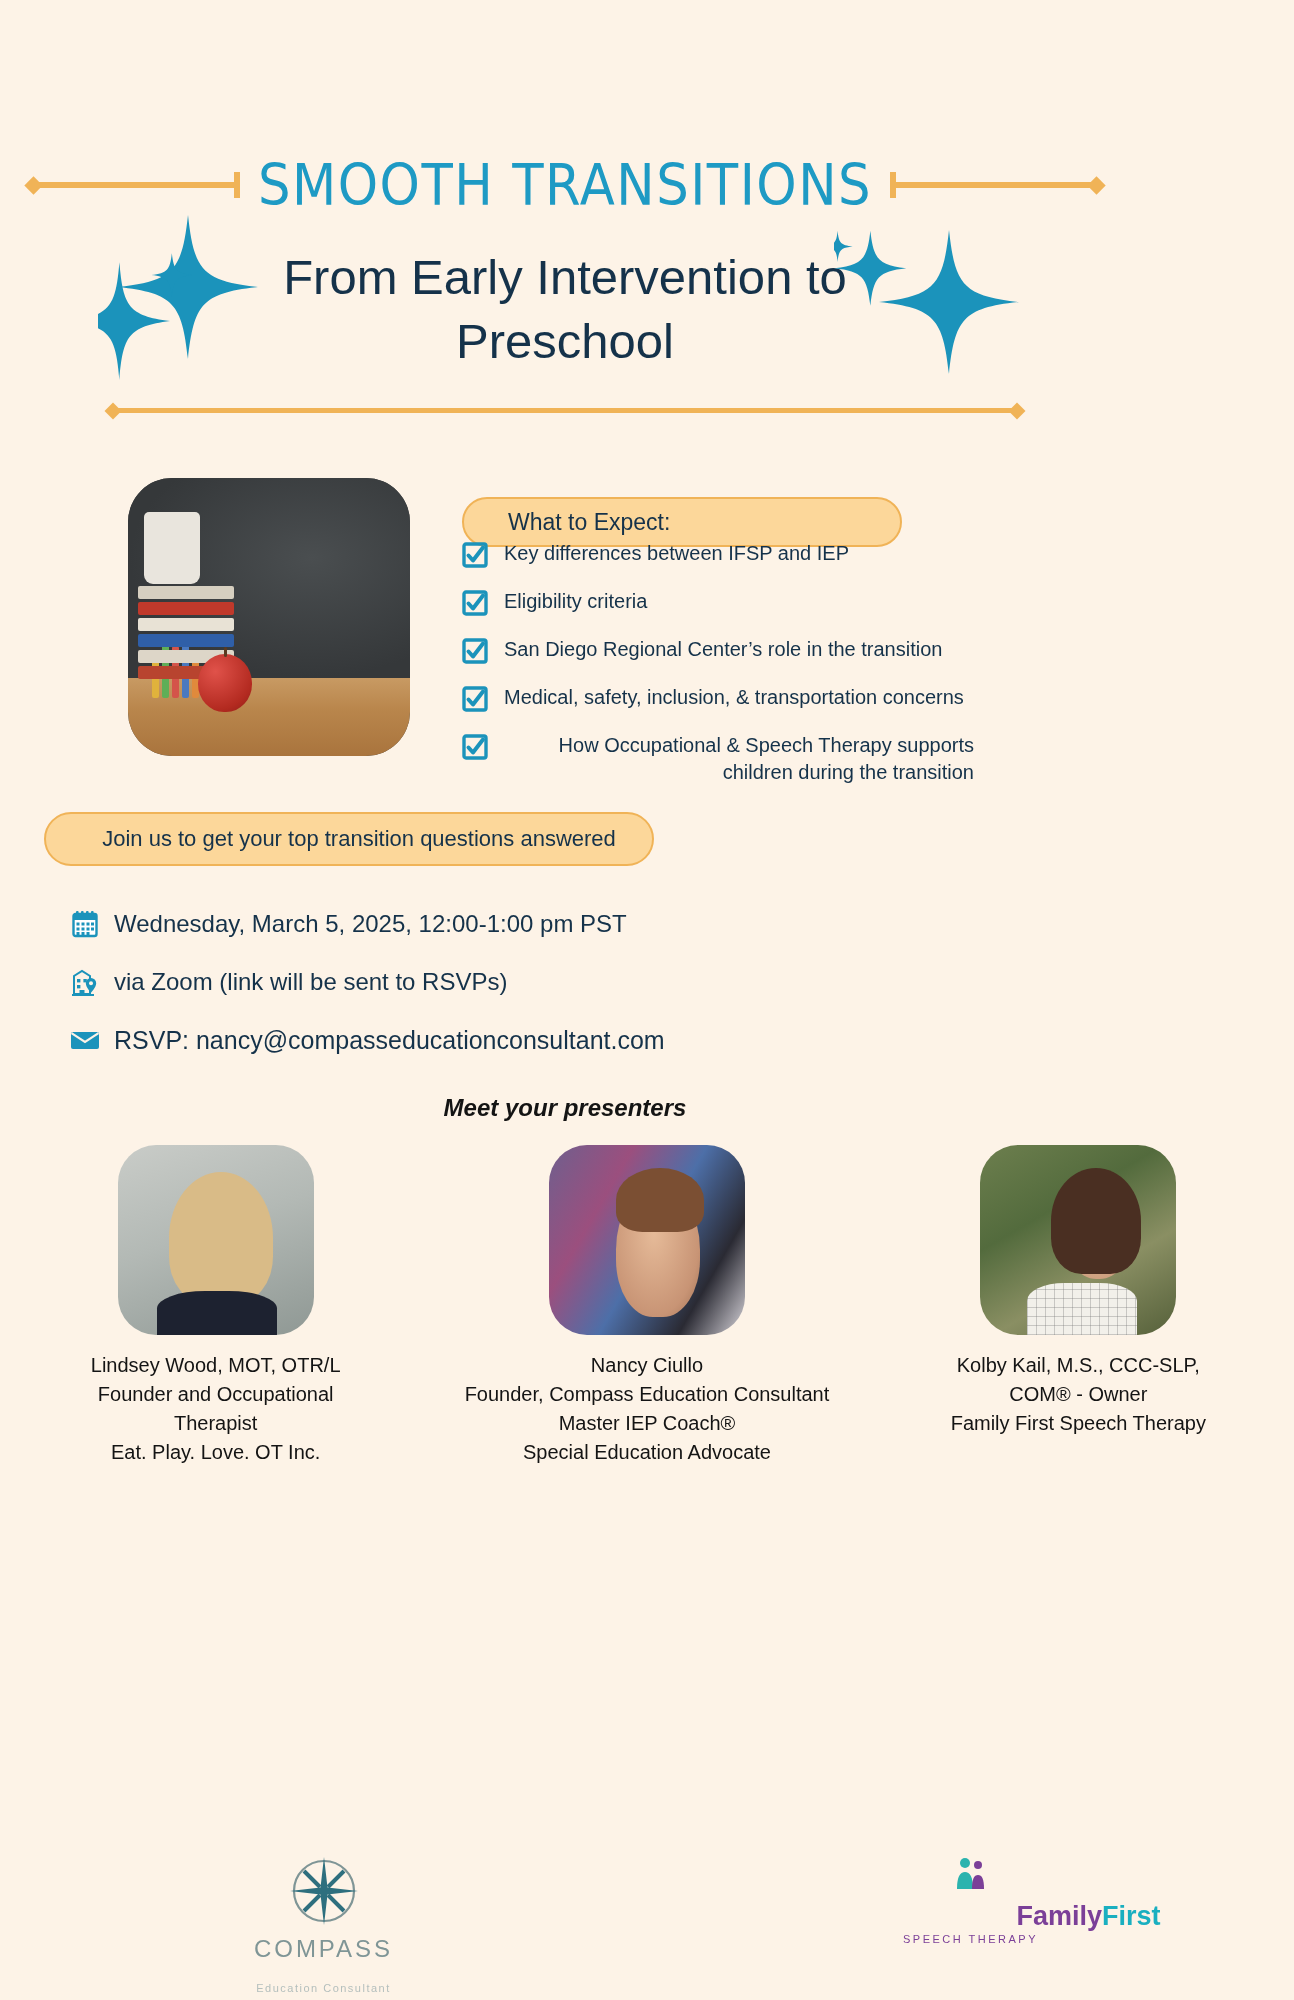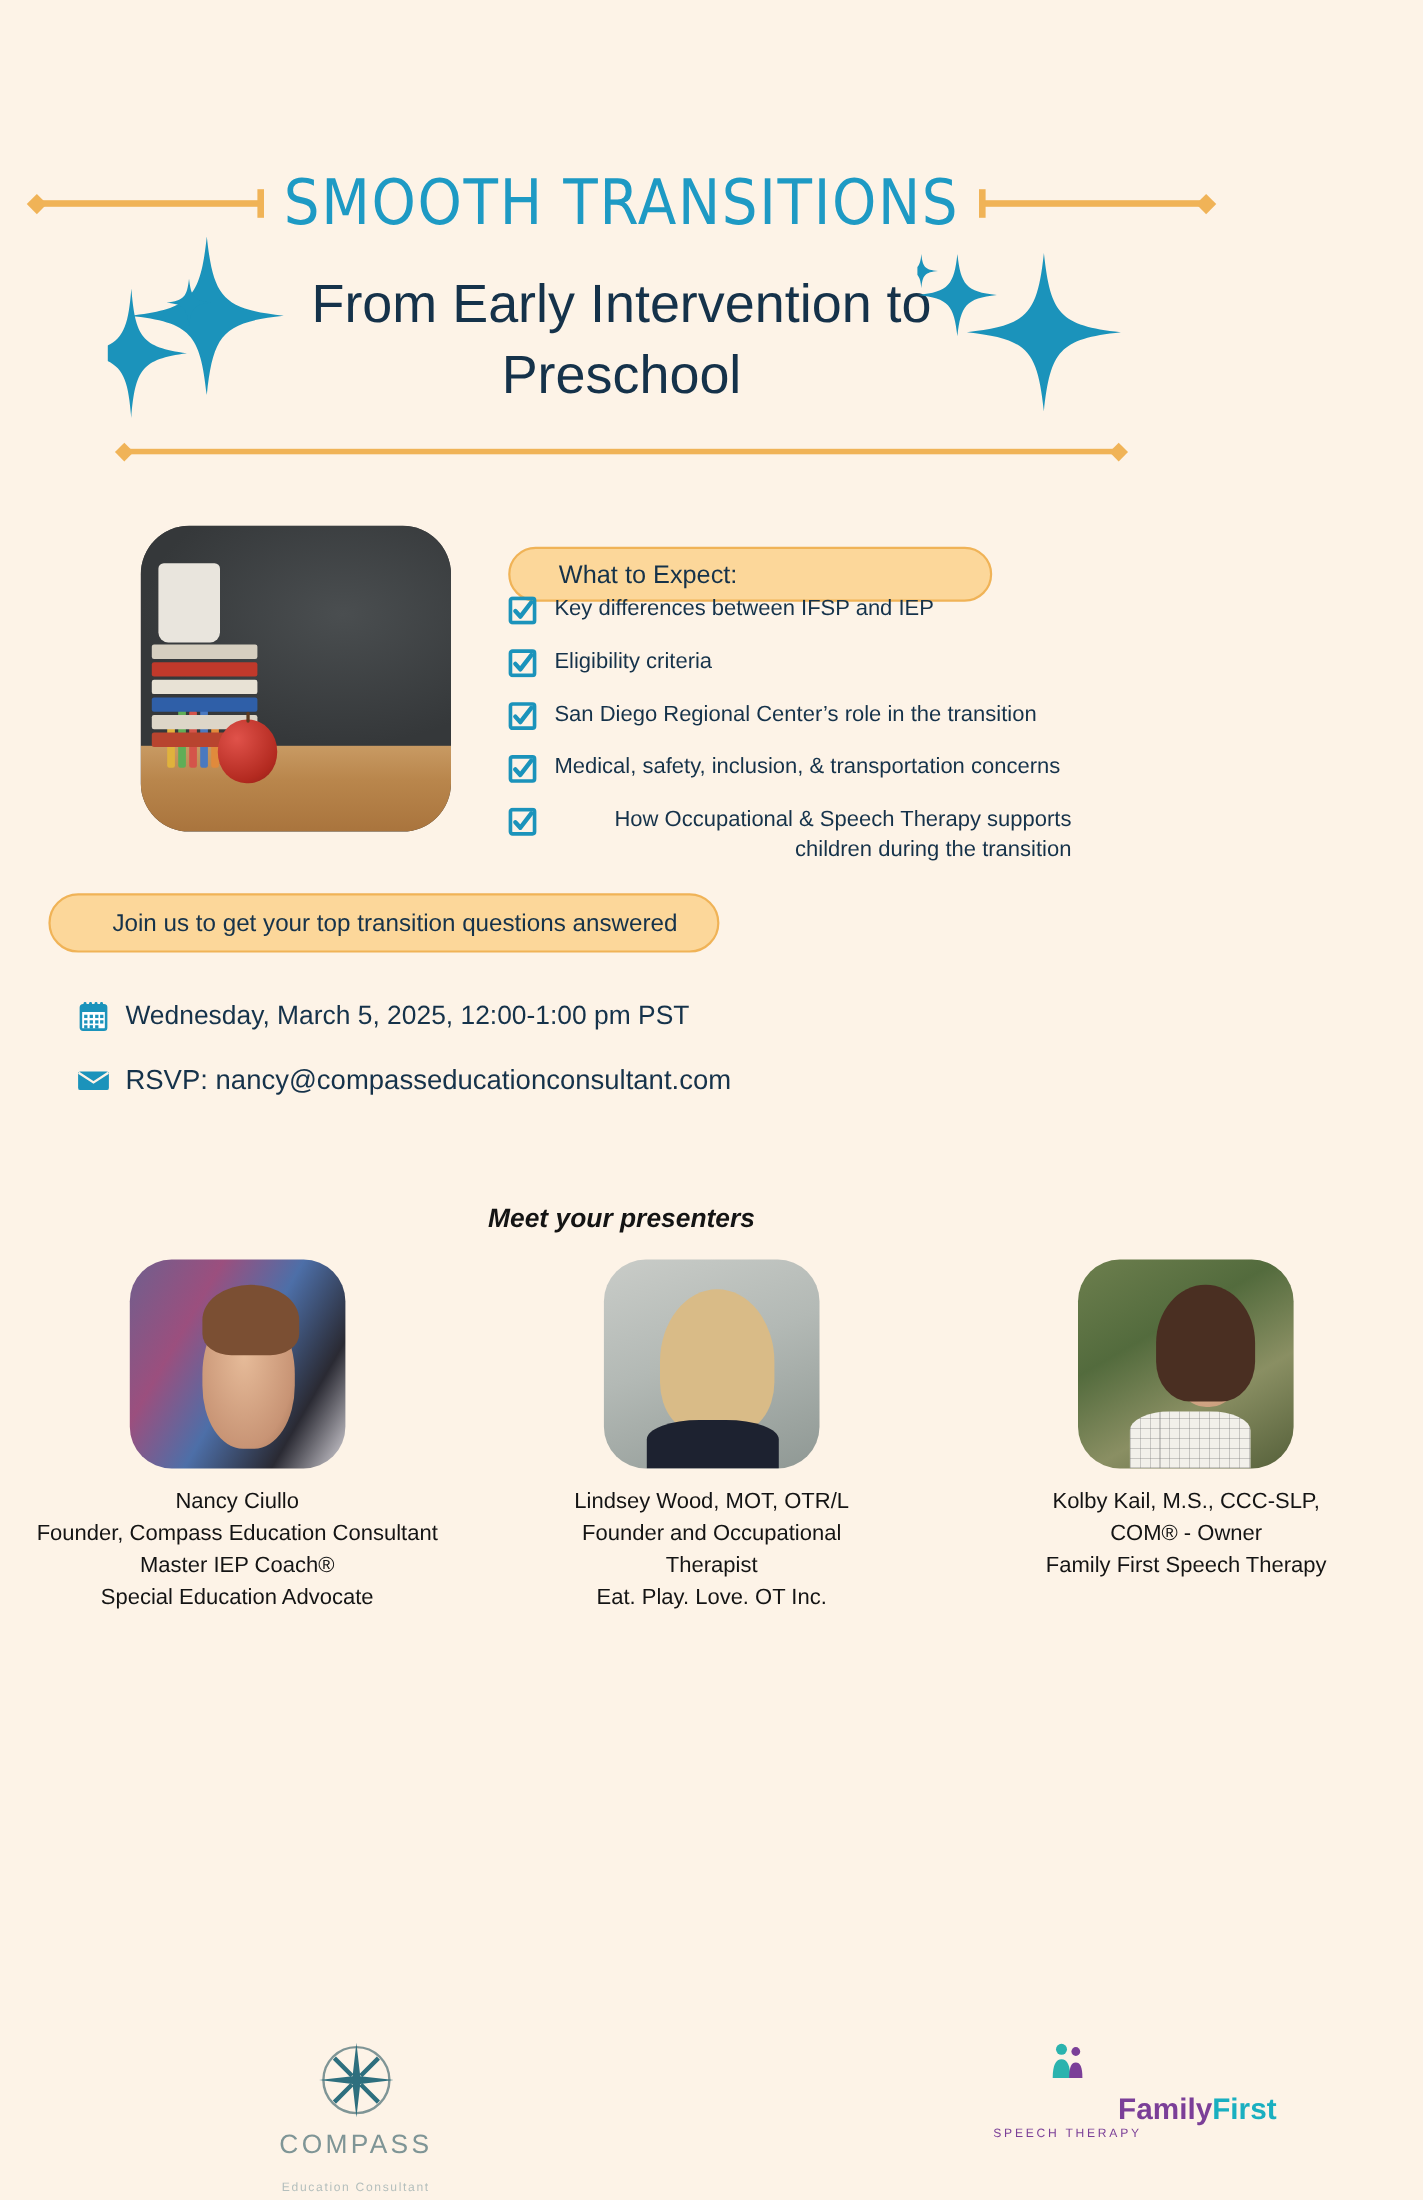--- a/index.html
+++ b/index.html
@@ -540,55 +540,70 @@
               <rect x="19" y="17.5" width="3" height="3"></rect>
             <rect x="4.5" y="22" width="3" height="3"></rect>
               <rect x="9.5" y="22" width="3" height="3"></rect>
             <rect x="14.5" y="22" width="3" height="3"></rect>
           </g>
         </svg>
       </span>
       <span class="detail-text">Wednesday, March 5, 2025, 12:00-1:00 pm PST</span>
     </div>
 
+    <div class="detail-row">
+      <span class="detail-icon">
+        <svg width="28" height="30" viewBox="0 0 28 30">
+          <path d="M3,27 V9 L11,4 L19,9 V27 Z" fill="none" stroke="#1b93bb" stroke-width="2"></path>
+          <rect x="6" y="12" width="3.4" height="3.4" fill="#1b93bb"></rect>
+          <rect x="12.4" y="12" width="3.4" height="3.4" fill="#1b93bb"></rect>
+          <rect x="6" y="18" width="3.4" height="3.4" fill="#1b93bb"></rect>
+          <rect x="8.5" y="23" width="5" height="4" fill="#1b93bb"></rect>
+          <line x1="1" y1="28" x2="23" y2="28" stroke="#1b93bb" stroke-width="2"></line>
+          <path d="M20,11 a5.2,5.2 0 0 1 5.2,5.2 c0,4 -5.2,9.4 -5.2,9.4 s-5.2,-5.4 -5.2,-9.4 A5.2,5.2 0 0 1 20,11 Z" fill="#1b93bb"></path>
+          <circle cx="20" cy="16.2" r="2" fill="#fdf3e7"></circle>
+        </svg>
+      </span>
+      <span class="detail-text">via Zoom (link will be sent to RSVPs)</span>
+    </div>
 
     <div class="detail-row email">
       <span class="detail-icon">
         <svg width="30" height="22" viewBox="0 0 30 22">
           <rect x="1" y="3" width="28" height="17" rx="2" fill="#1b93bb"></rect>
           <path d="M1.5,4.2 L15,13 L28.5,4.2" fill="none" stroke="#fdf3e7" stroke-width="2.2"></path>
         </svg>
       </span>
       <span class="detail-text">RSVP: nancy@compasseducationconsultant.com</span>
     </div>
   </div>
 
   <div class="presenters-heading">Meet your presenters</div>
 
   <div class="presenters">
-
-    <div class="presenter">
-      <div class="p-photo photo1">
-        <div class="photo1-hair"></div>
-      </div>
-      <div class="p-caption">Nancy Ciullo
-Founder, Compass Education Consultant
-Master IEP Coach®
-Special Education Advocate</div>
-    </div>
 
     <div class="presenter">
       <div class="p-photo photo2">
         <div class="photo2-hair"></div>
         <div class="photo2-shirt"></div>
       </div>
       <div class="p-caption">Lindsey Wood, MOT, OTR/L
 Founder and Occupational
 Therapist
 Eat. Play. Love. OT Inc.</div>
+    </div>
+
+    <div class="presenter">
+      <div class="p-photo photo1">
+        <div class="photo1-hair"></div>
+      </div>
+      <div class="p-caption">Nancy Ciullo
+Founder, Compass Education Consultant
+Master IEP Coach®
+Special Education Advocate</div>
     </div>
 
     <div class="presenter">
       <div class="p-photo photo3">
         <div class="photo3-hair"></div>
         <div class="photo3-shirt"></div>
       </div>
       <div class="p-caption">Kolby Kail, M.S., CCC-SLP,
 COM® - Owner
 Family First Speech Therapy</div>

